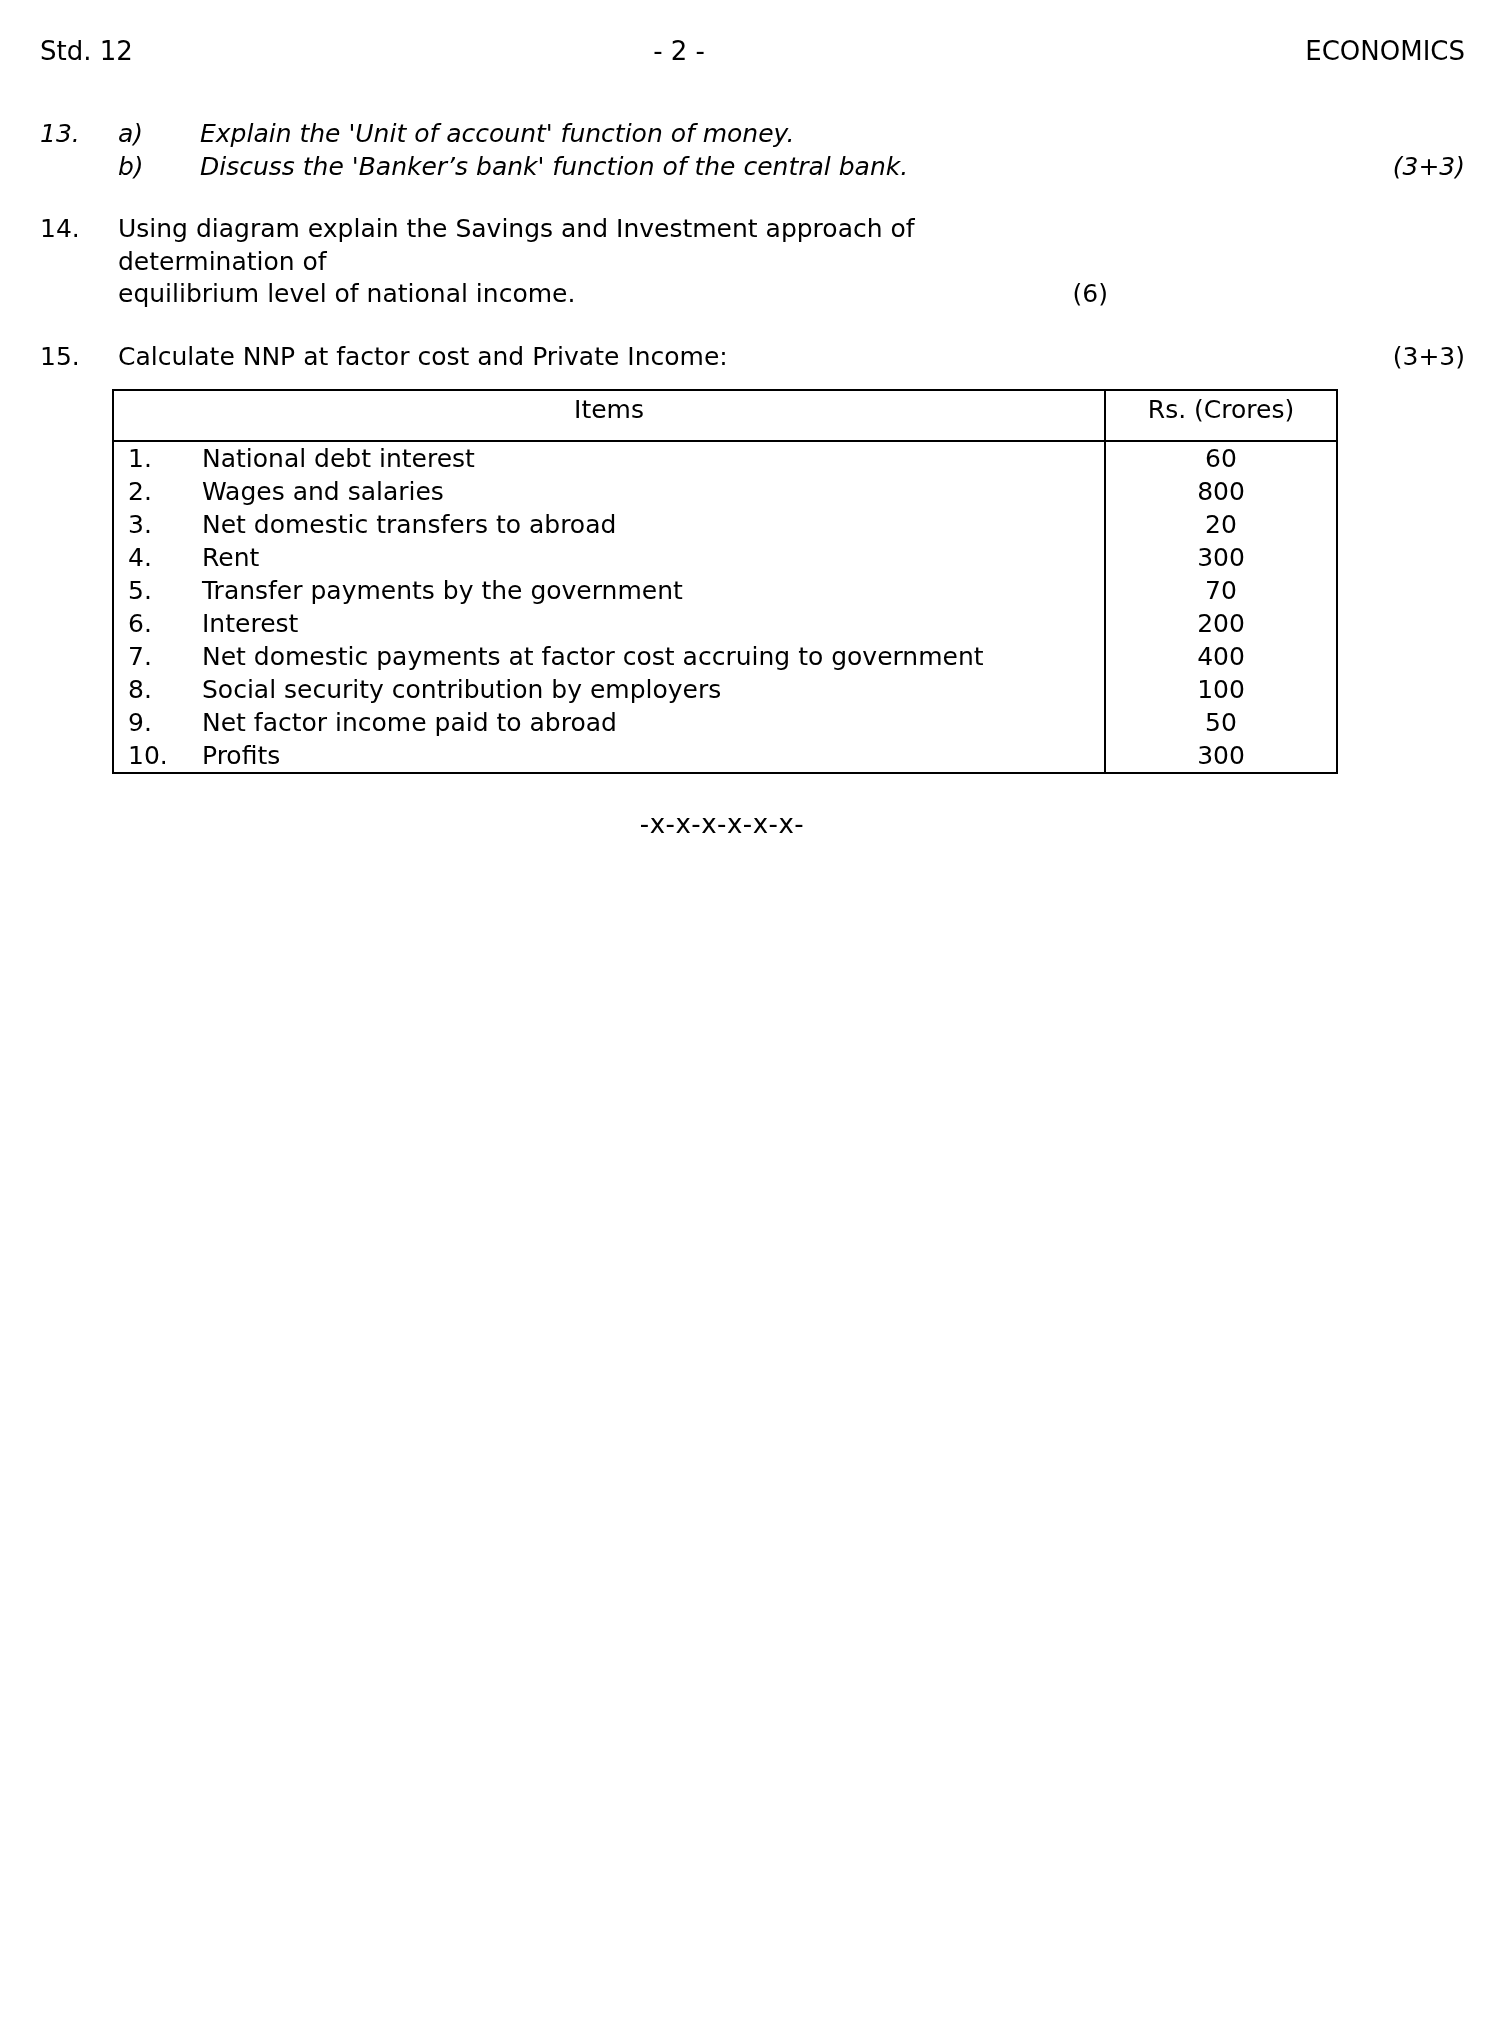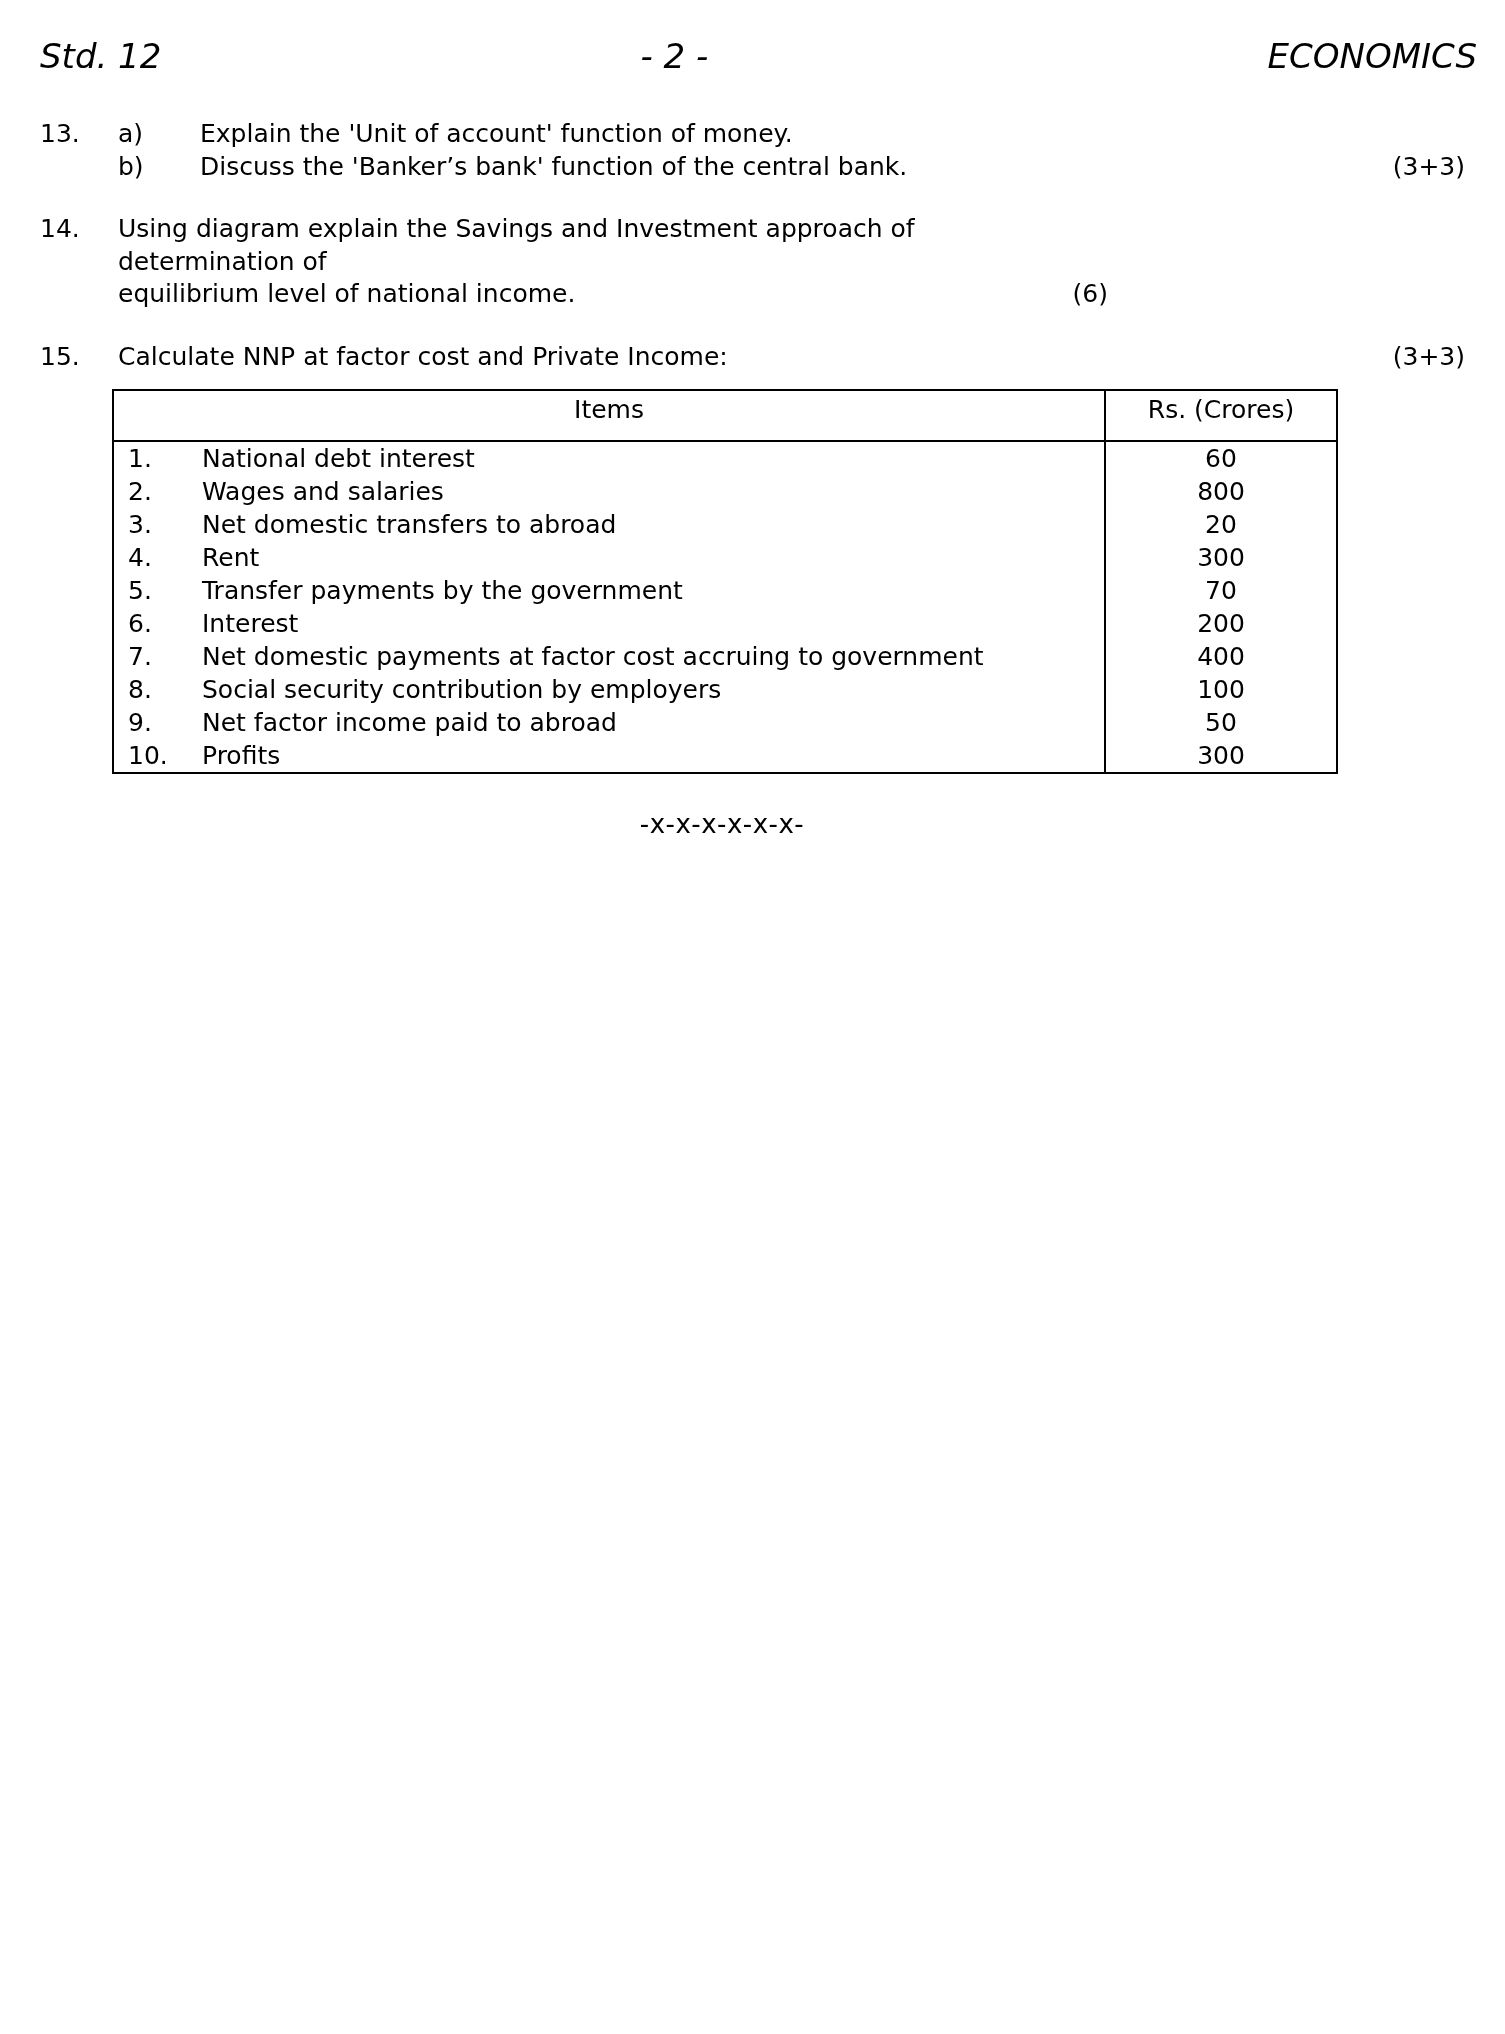--- a/index.html
+++ b/index.html
@@ -18,26 +18,25 @@
     background: #ffffff;
     overflow: hidden;
     box-sizing: border-box;
   }
 
   
   .header {
     position: absolute;
     top: 36px;
     left: 40px;
-    right: 28px;
+    right: 40px;
     display: flex;
     align-items: baseline;
-    font-size: 34px;
+    font-size: 26px;
     line-height: 1.2;
-    font-style: italic;
   }
   .header .hdr-left {
     flex: 0 0 auto;
     white-space: nowrap;
   }
   .header .hdr-center {
     flex: 1 1 auto;
     text-align: center;
     white-space: nowrap;
     padding-right: 80px;
@@ -93,21 +92,21 @@
   .q-continued {
     display: flex;
     width: 100%;
   }
   .q-continued .q-num,
   .q-continued .q-sub {
     visibility: hidden;
   }
 
   
-  #q13 { margin-bottom: 30px; }
+  #q13 { margin-bottom: 30px; font-style: italic; }
   #q14 { margin-bottom: 30px; }
   #q15 { margin-bottom: 0; }
 
   
   .table-wrap {
     margin-top: 16px;
     margin-left: 72px;
     width: 1220px;
   }
   table.items-table {

